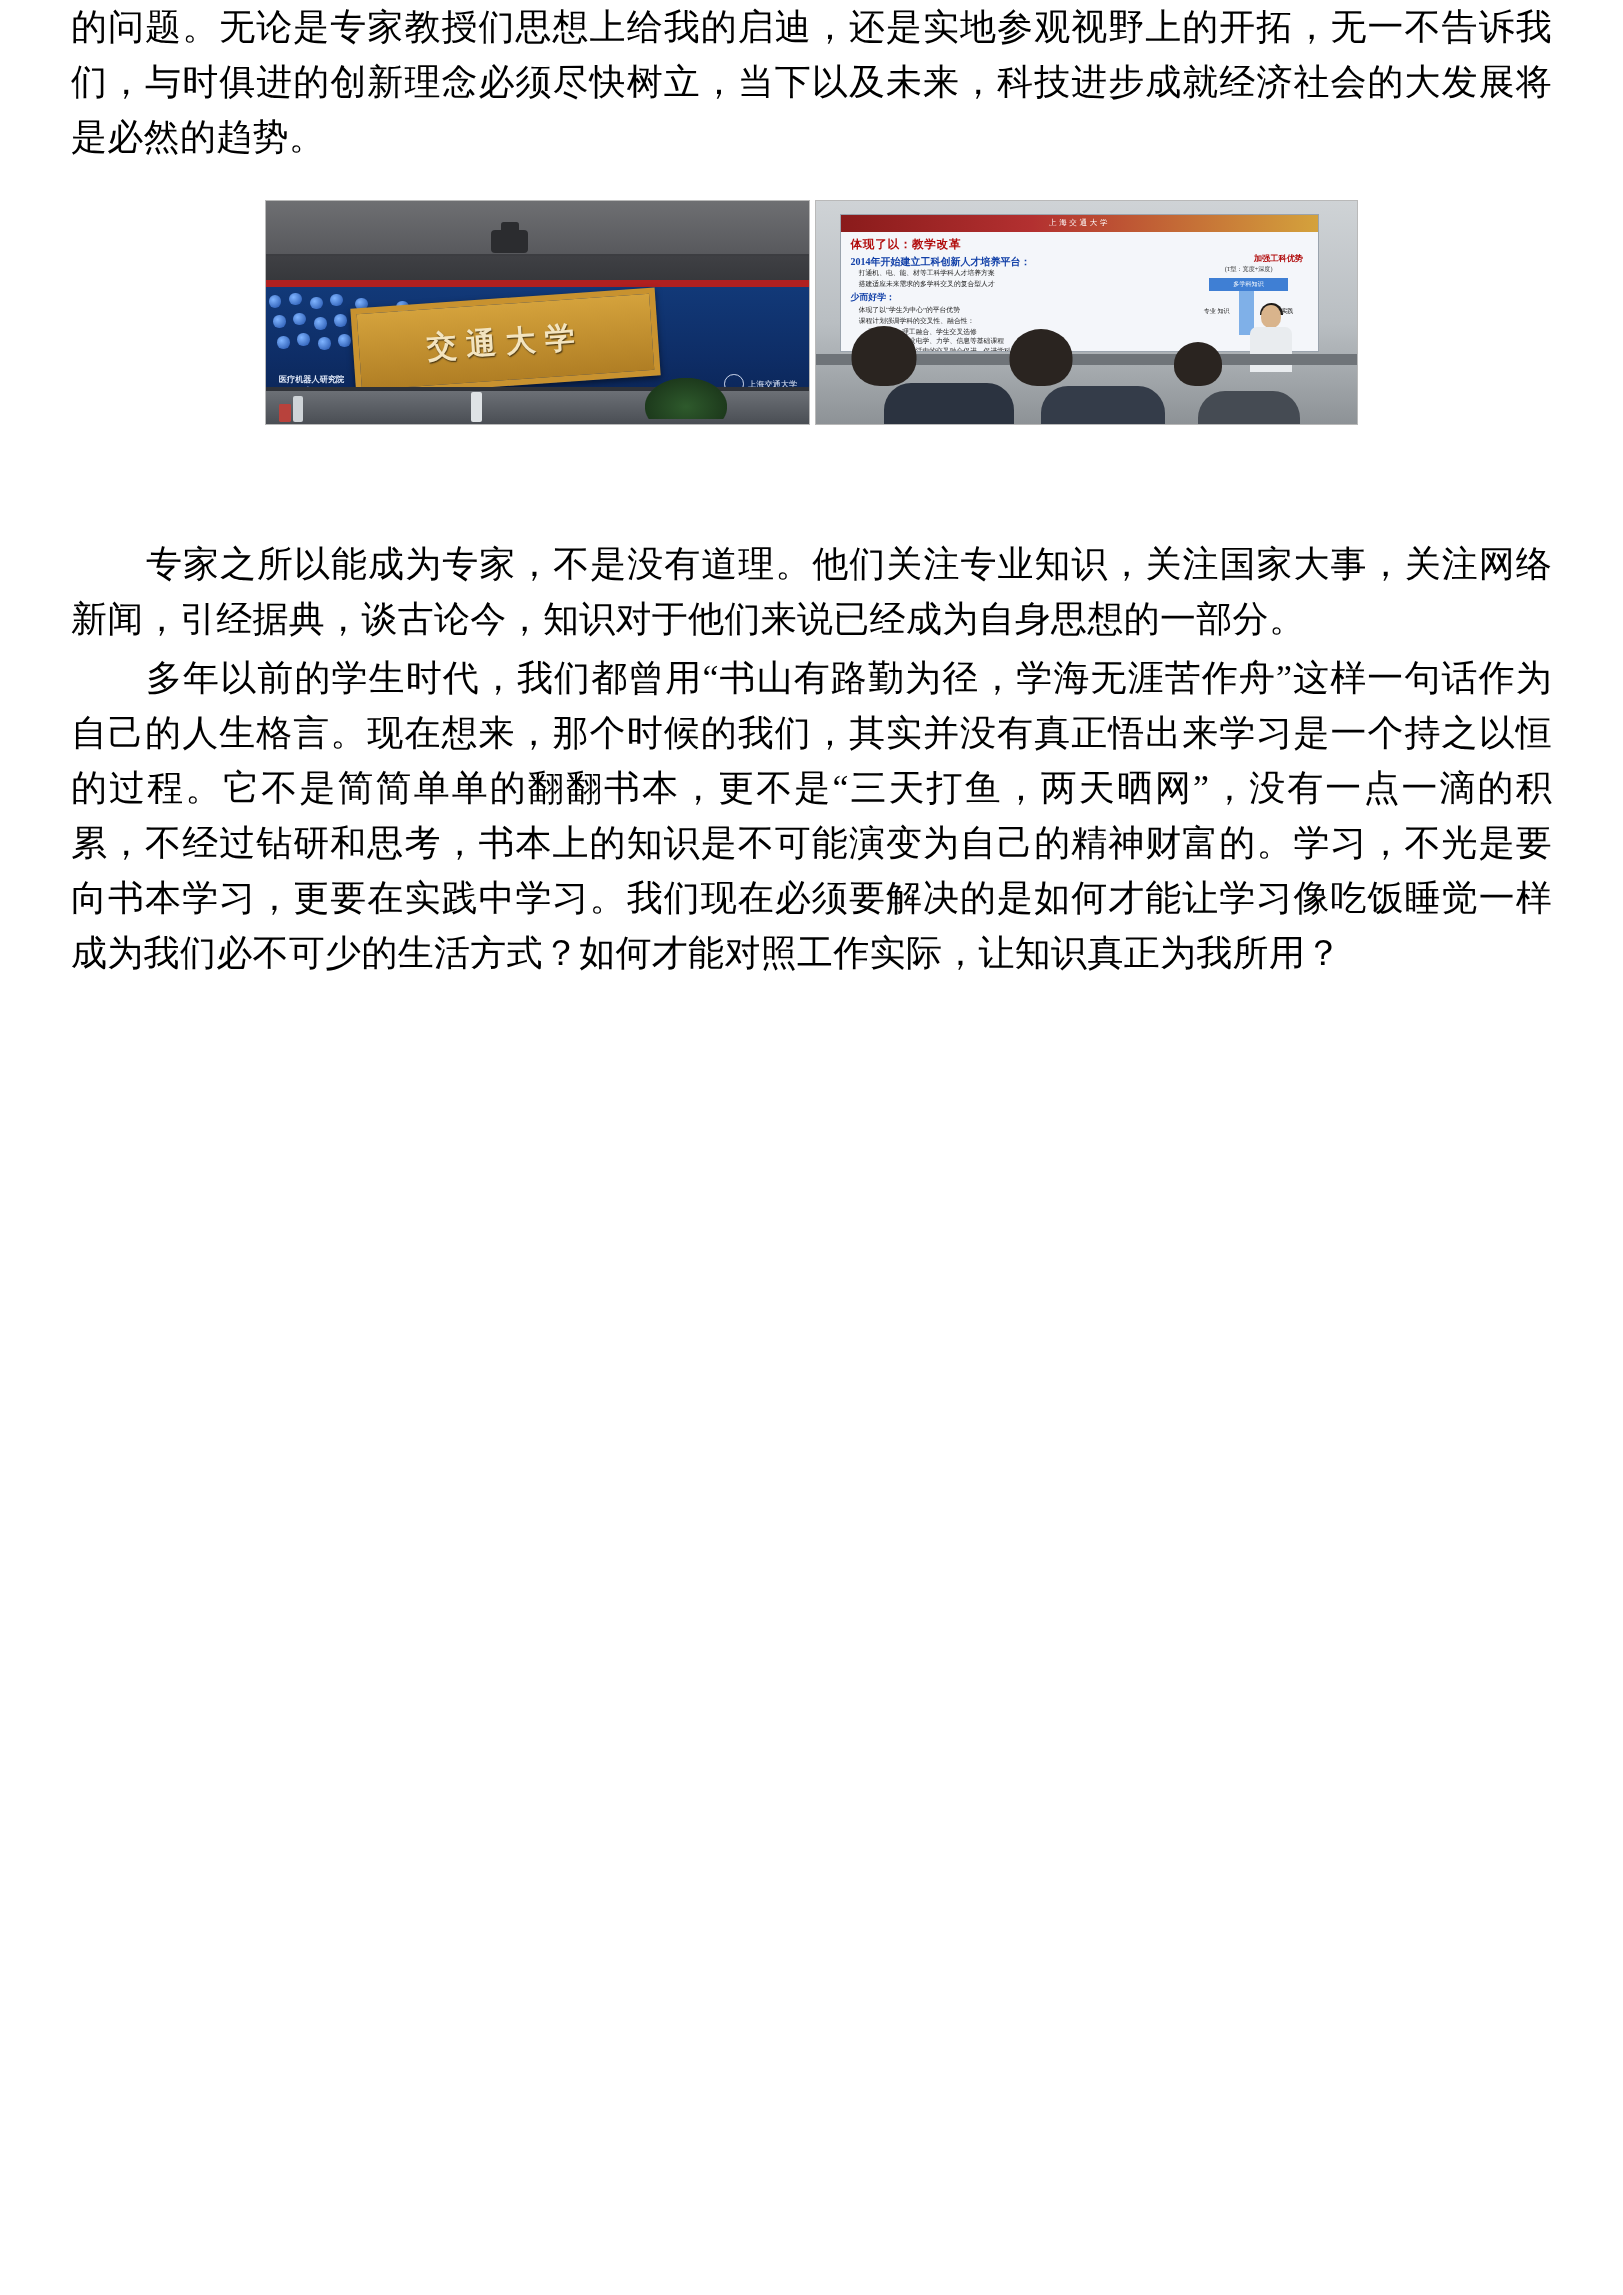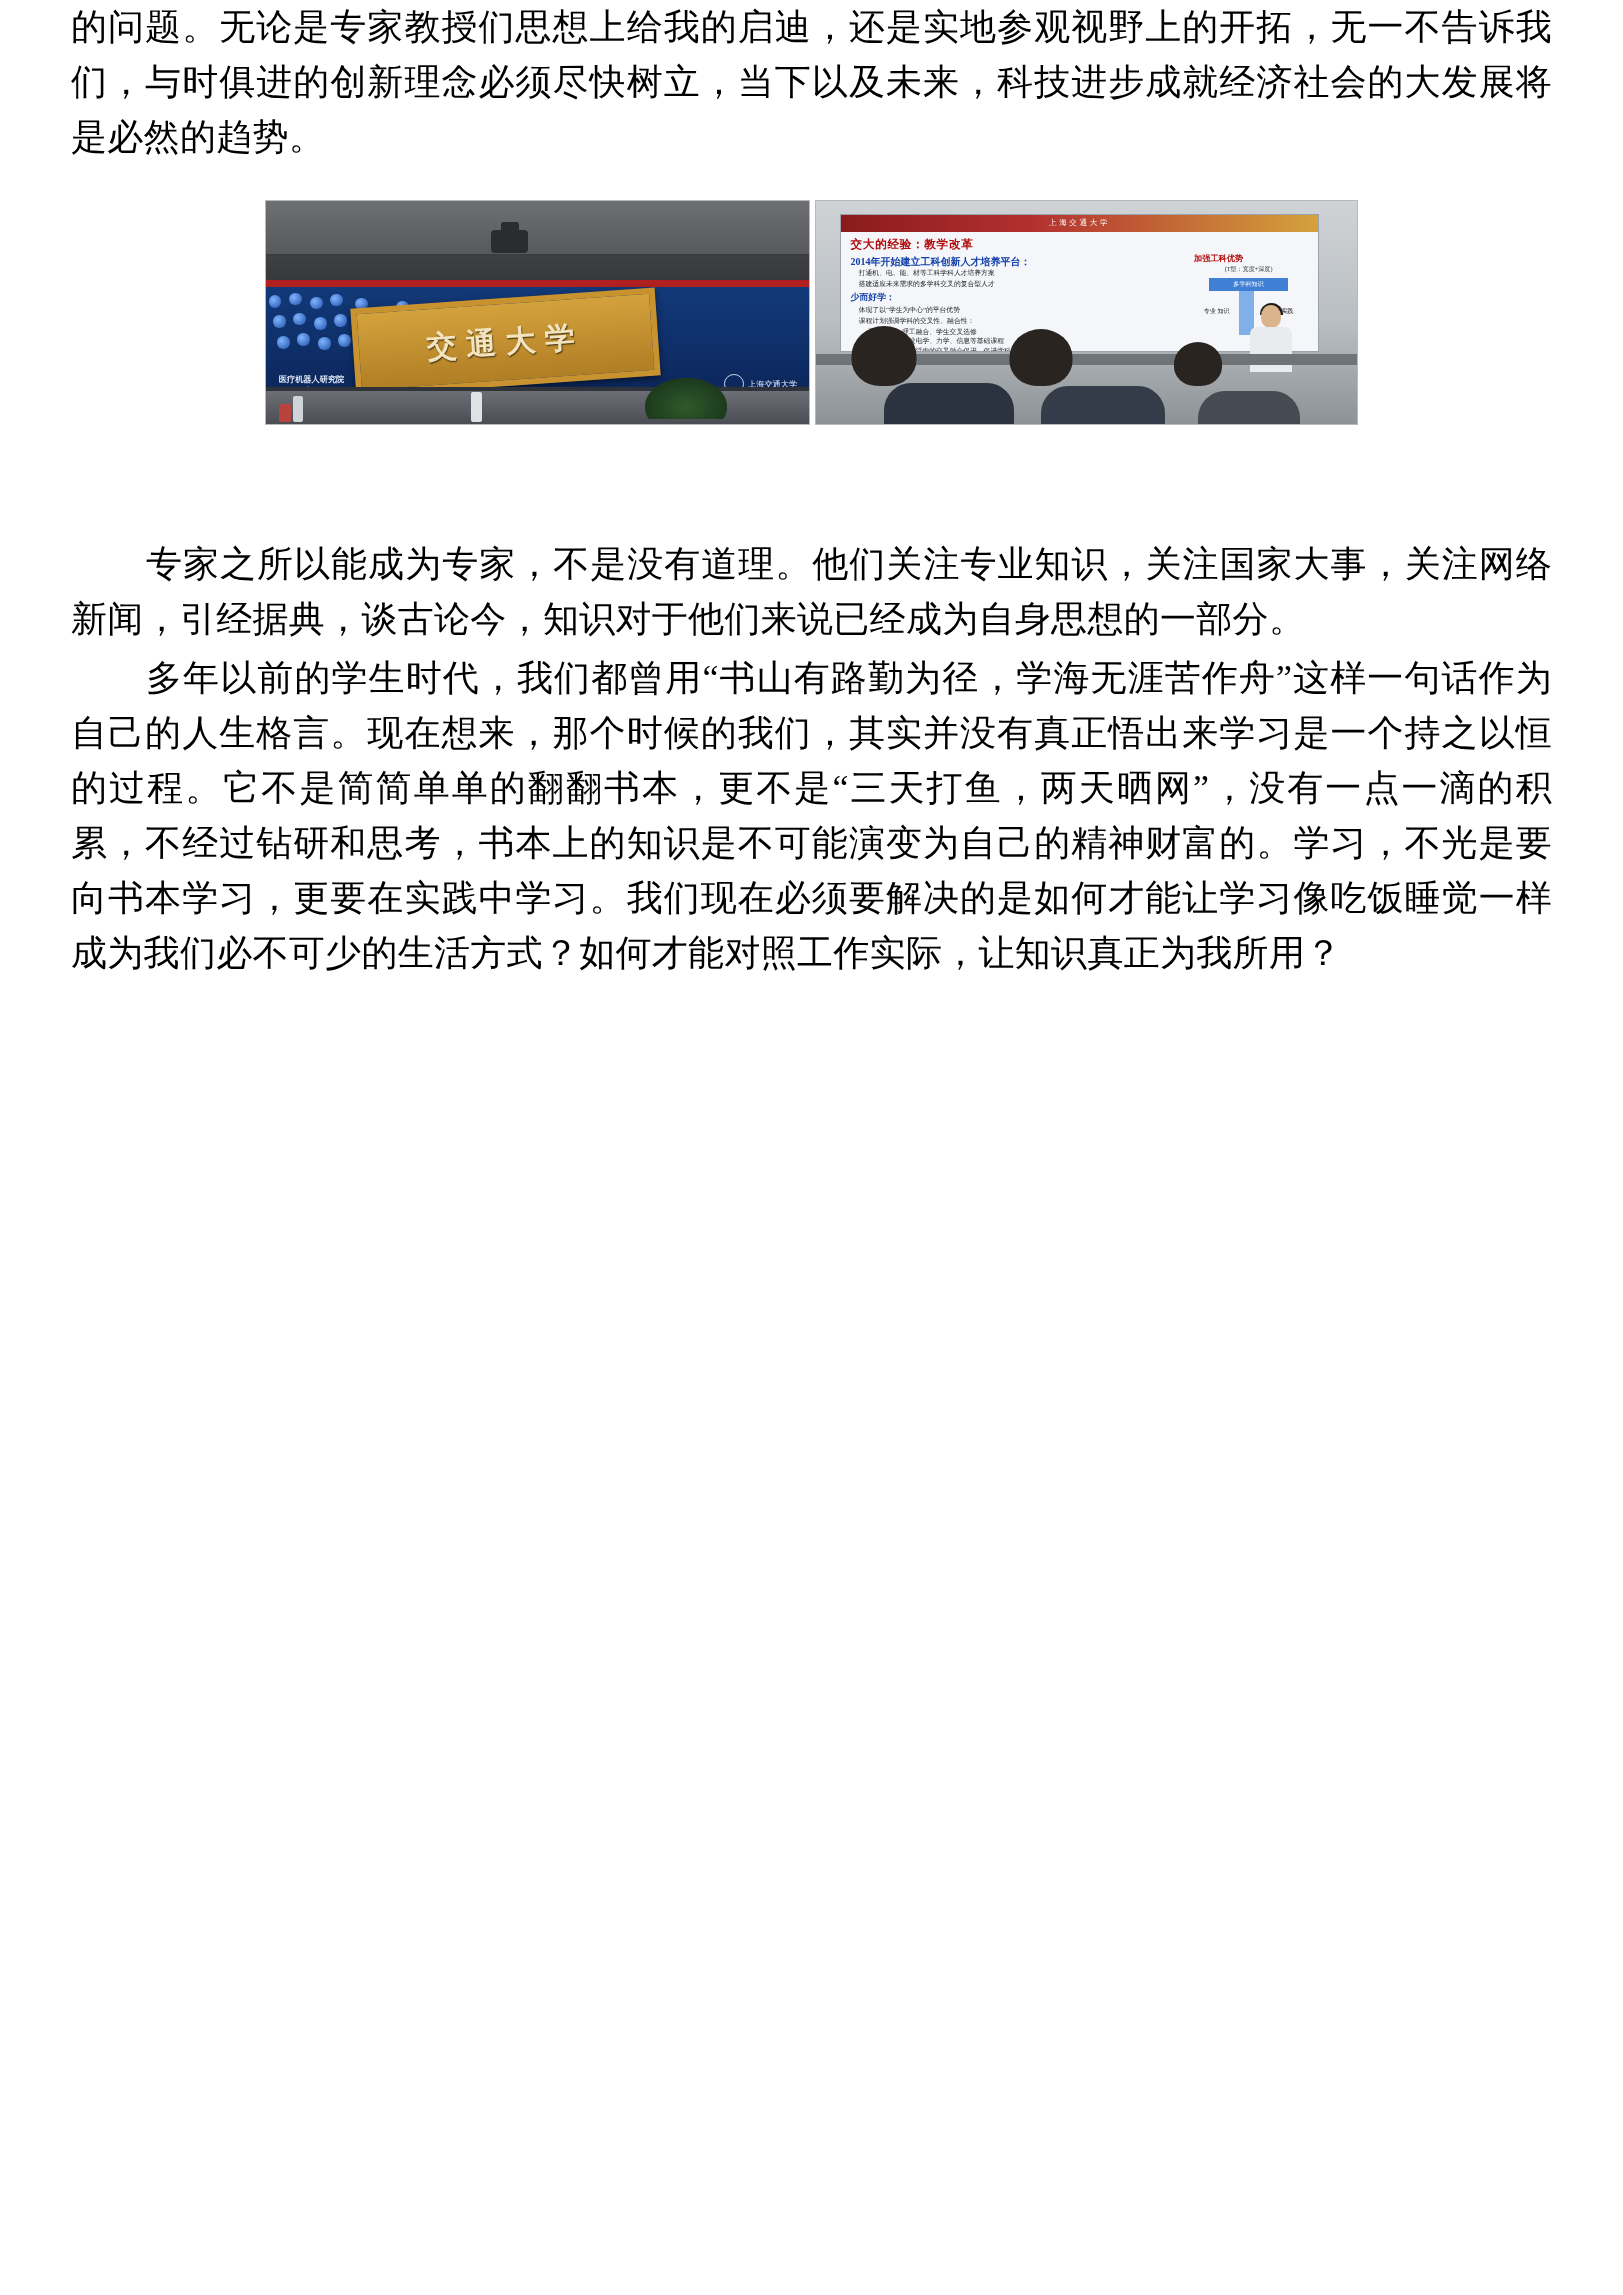--- a/index.html
+++ b/index.html
@@ -183,21 +183,21 @@
   }
   .p2-li {
     position: absolute; left: 17.7px; color: #222; font-size: 6.8px; line-height: 1.35;
   }
   .p2-sec2 {
     position: absolute; left: 9.5px; top: 76px; color: #1240a8;
     font-size: 8.9px; font-weight: bold;
   }
   .p2-right-title {
     position: absolute; right: 15px; top: 38px; color: #b10b0b;
-    font-size: 8.2px; font-weight: bold; text-align: left; width: 109px;
+    font-size: 8.2px; font-weight: bold; text-align: right; width: 109px;
   }
   .p2-right-sub {
     position: absolute; right: 15px; top: 50px; color: #333;
     font-size: 6.1px; text-align: center; width: 109px;
   }
   .p2-diagram {
     position: absolute; right: 15px; top: 63px; width: 109px; height: 57px;
   }
   .p2-dg-top {
     position: absolute; left: 15px; top: 0; width: 79px; height: 13.6px;
@@ -316,21 +316,21 @@
         <div class="p1-plant"></div>
         <div class="p1-bottle"></div>
         <div class="p1-bottle2"></div>
         <div class="p1-cup"></div>
       </div>
 
       <div class="photo photo-2">
 
         <div class="p2-screen">
           <div class="p2-hdr">上海交通大学</div>
-          <div class="p2-title">交大的经验：教学改革</div>
+          <div class="p2-title">体现了以：教学改革</div>
 
           <div class="p2-sec1">2014年开始建立工科创新人才培养平台：</div>
           <div class="p2-li" style="top:53px;">打通机、电、能、材等工科学科人才培养方案</div>
           <div class="p2-li" style="top:64px;">搭建适应未来需求的多学科交叉的复合型人才</div>
 
           <div class="p2-sec2">少而好学：</div>
           <div class="p2-li" style="top:90px;">体现了以“学生为中心”的平台优势</div>
           <div class="p2-li" style="top:101px;">课程计划强调学科的交叉性、融合性：</div>
           <div class="p2-li" style="top:112px; left:27px;">工科融合、理工融合、学生交叉选修</div>
           <div class="p2-li" style="top:121px; left:27px;">教学专业均开设电学、力学、信息等基础课程</div>

